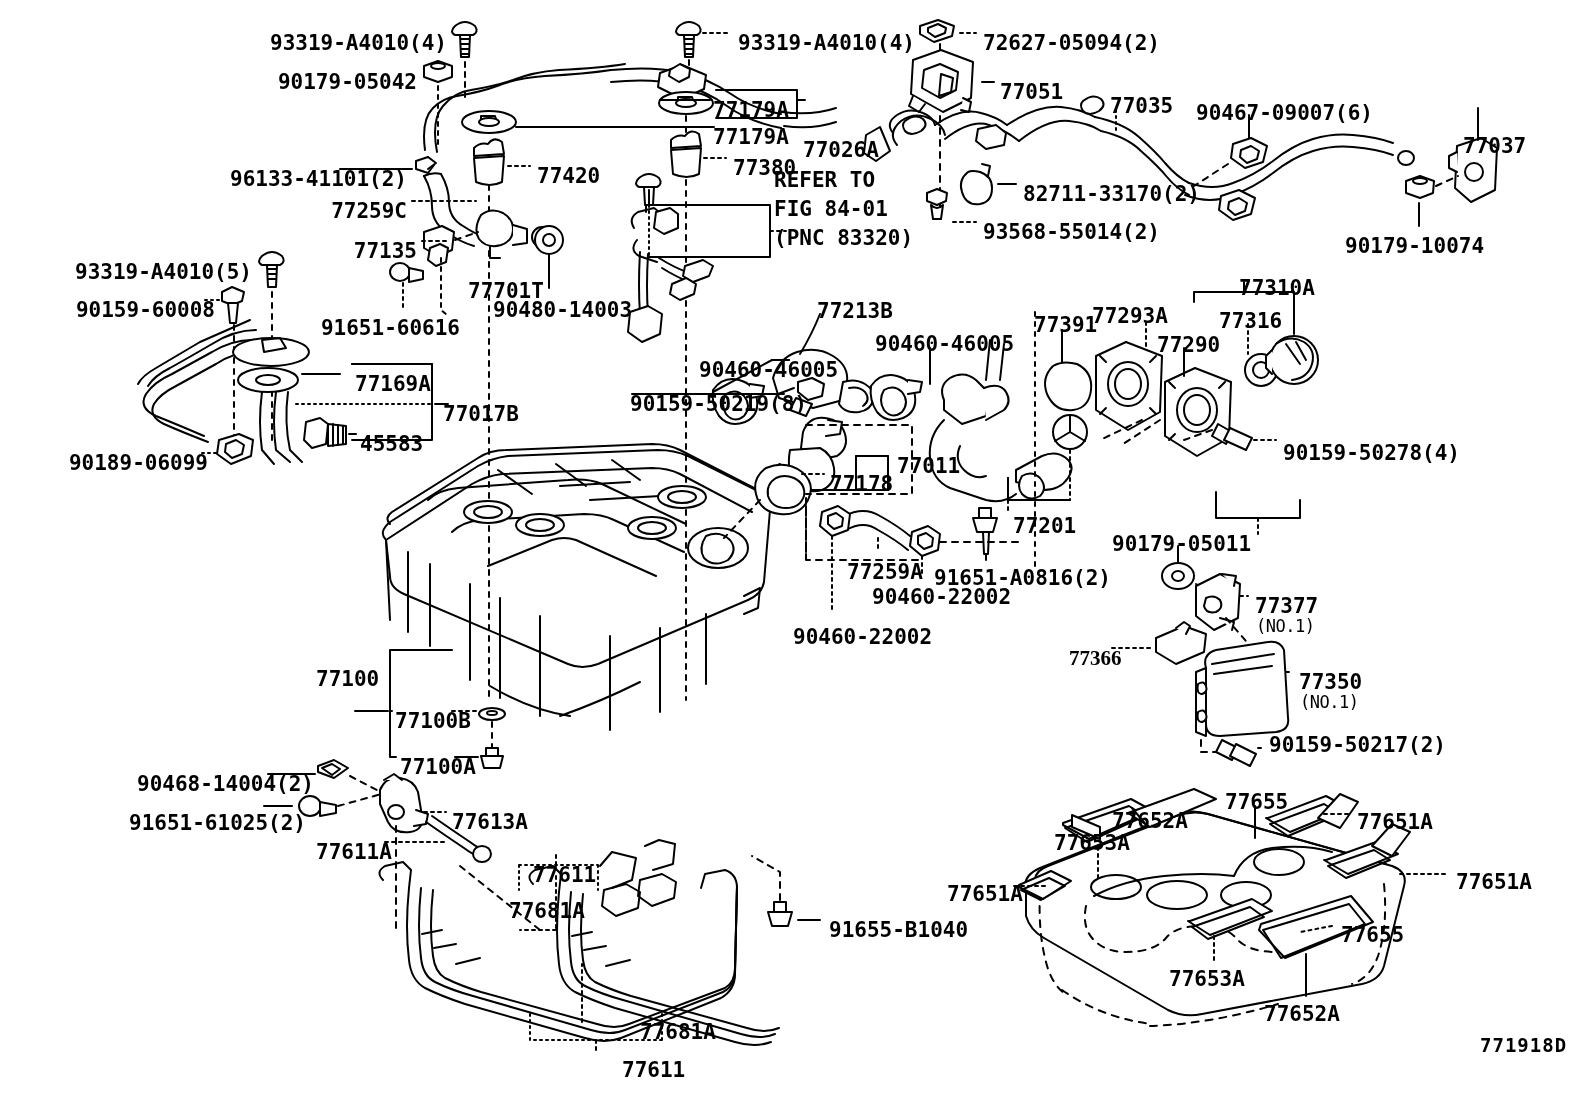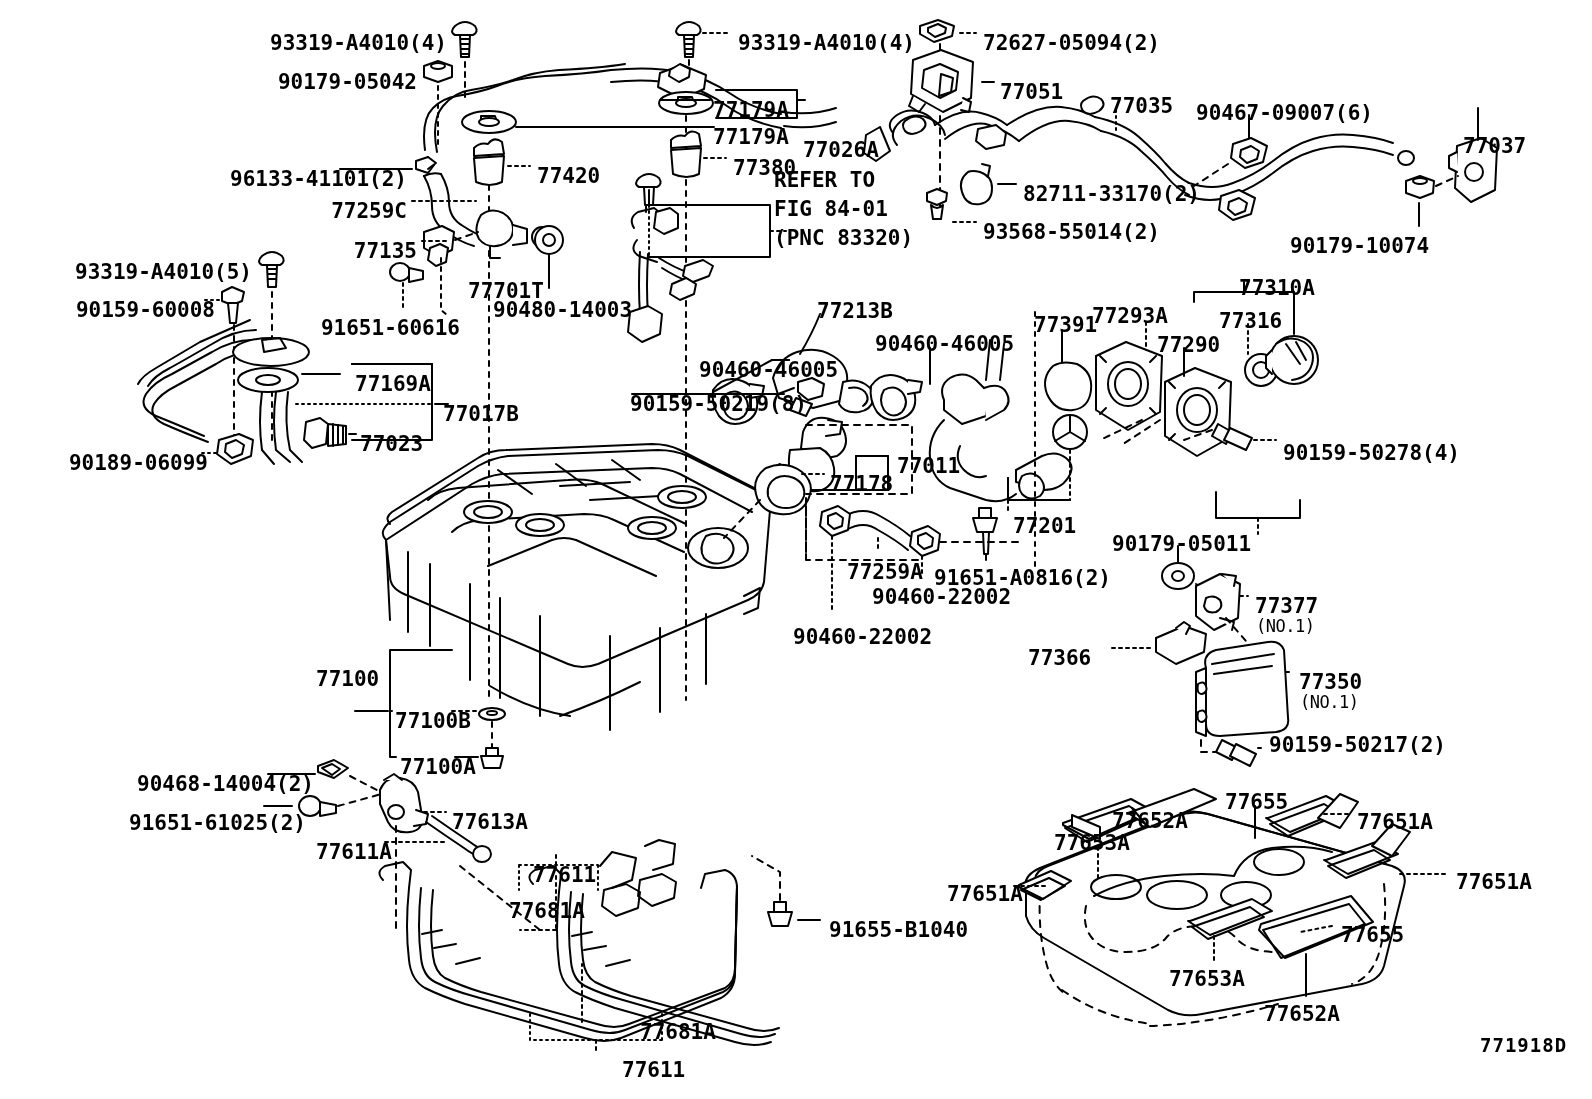--- a/index.html
+++ b/index.html
@@ -599,47 +599,47 @@
       <div class="lbl" style="left: 803px; top: 100px; margin-top: 40px;">77026A</div>
       <div class="lbl" style="left: 713px; top: 127px;">77179A</div>
       <div class="lbl" style="left: 733px; top: 158px;">77380</div>
       <div class="lbl" style="left: 983px; top: 33px;">72627-05094(2)</div>
       <div class="lbl" style="left: 1000px; top: 82px;">77051</div>
       <div class="lbl" style="left: 1110px; top: 96px;">77035</div>
       <div class="lbl" style="left: 1196px; top: 103px;">90467-09007(6)</div>
       <div class="lbl" style="left: 1463px; top: 100px; margin-top: 36px;">77037</div>
       <div class="lbl" style="left: 1023px; top: 184px;">82711-33170(2)</div>
       <div class="lbl" style="left: 983px; top: 222px;">93568-55014(2)</div>
-      <div class="lbl" style="left: 1290px; top: 236px;">90179-10074</div>
+      <div class="lbl" style="left: 1345px; top: 236px;">90179-10074</div>
       <div class="lbl rt" style="left: 252px; top: 262px;">93319-A4010(5)</div>
       <div class="lbl rt" style="left: 215px; top: 300px;">90159-60008</div>
       <div class="lbl" style="left: 355px; top: 374px;">77169A</div>
       <div class="lbl" style="left: 443px; top: 404px;">77017B</div>
-      <div class="lbl" style="left: 360px; top: 434px;">77023</div>
+      <div class="lbl" style="left: 360px; top: 434px;">45583</div>
       <div class="lbl rt" style="left: 208px; top: 453px;">90189-06099</div>
       <div class="lbl" style="left: 817px; top: 301px;">77213B</div>
       <div class="lbl" style="left: 875px; top: 334px;">90460-46005</div>
       <div class="lbl" style="left: 699px; top: 360px;">90460-46005</div>
       <div class="lbl" style="left: 630px; top: 394px;">90159-50219(8)</div>
       <div class="lbl" style="left: 830px; top: 474px;">77178</div>
       <div class="lbl" style="left: 897px; top: 456px;">77011</div>
       <div class="lbl" style="left: 1034px; top: 315px;">77391</div>
       <div class="lbl" style="left: 1092px; top: 306px;">77293A</div>
       <div class="lbl" style="left: 1157px; top: 335px;">77290</div>
       <div class="lbl" style="left: 1219px; top: 311px;">77316</div>
       <div class="lbl" style="left: 1239px; top: 278px;">77310A</div>
       <div class="lbl" style="left: 1283px; top: 443px;">90159-50278(4)</div>
       <div class="lbl" style="left: 1013px; top: 516px;">77201</div>
       <div class="lbl" style="left: 847px; top: 562px;">77259A</div>
       <div class="lbl" style="left: 934px; top: 568px;">91651-A0816(2)</div>
       <div class="lbl" style="left: 872px; top: 587px;">90460-22002</div>
       <div class="lbl" style="left: 793px; top: 627px;">90460-22002</div>
       <div class="lbl" style="left: 1112px; top: 534px;">90179-05011</div>
       <div class="lbl" style="left: 1255px; top: 596px;">77377</div>
-      <div class="lbl" style="left: 1028px; top: 648px;">77366</div>
+      <div class="lbl" style="left: 1069px; top: 648px; font-family: Liberation Serif, serif;">77366</div>
       <div class="lbl" style="left: 1299px; top: 672px;">77350</div>
       <div class="lbl" style="left: 1269px; top: 735px;">90159-50217(2)</div>
       <div class="lbl" style="left: 316px; top: 669px;">77100</div>
       <div class="lbl" style="left: 395px; top: 711px;">77100B</div>
       <div class="lbl" style="left: 400px; top: 757px;">77100A</div>
       <div class="lbl" style="left: 137px; top: 774px;">90468-14004(2)</div>
       <div class="lbl" style="left: 129px; top: 813px; text-align: center;">91651-61025(2)</div>
       <div class="lbl" style="left: 452px; top: 812px;">77613A</div>
       <div class="lbl" style="left: 316px; top: 842px;">77611A</div>
       <div class="lbl" style="left: 533px; top: 865px;">77611</div>

